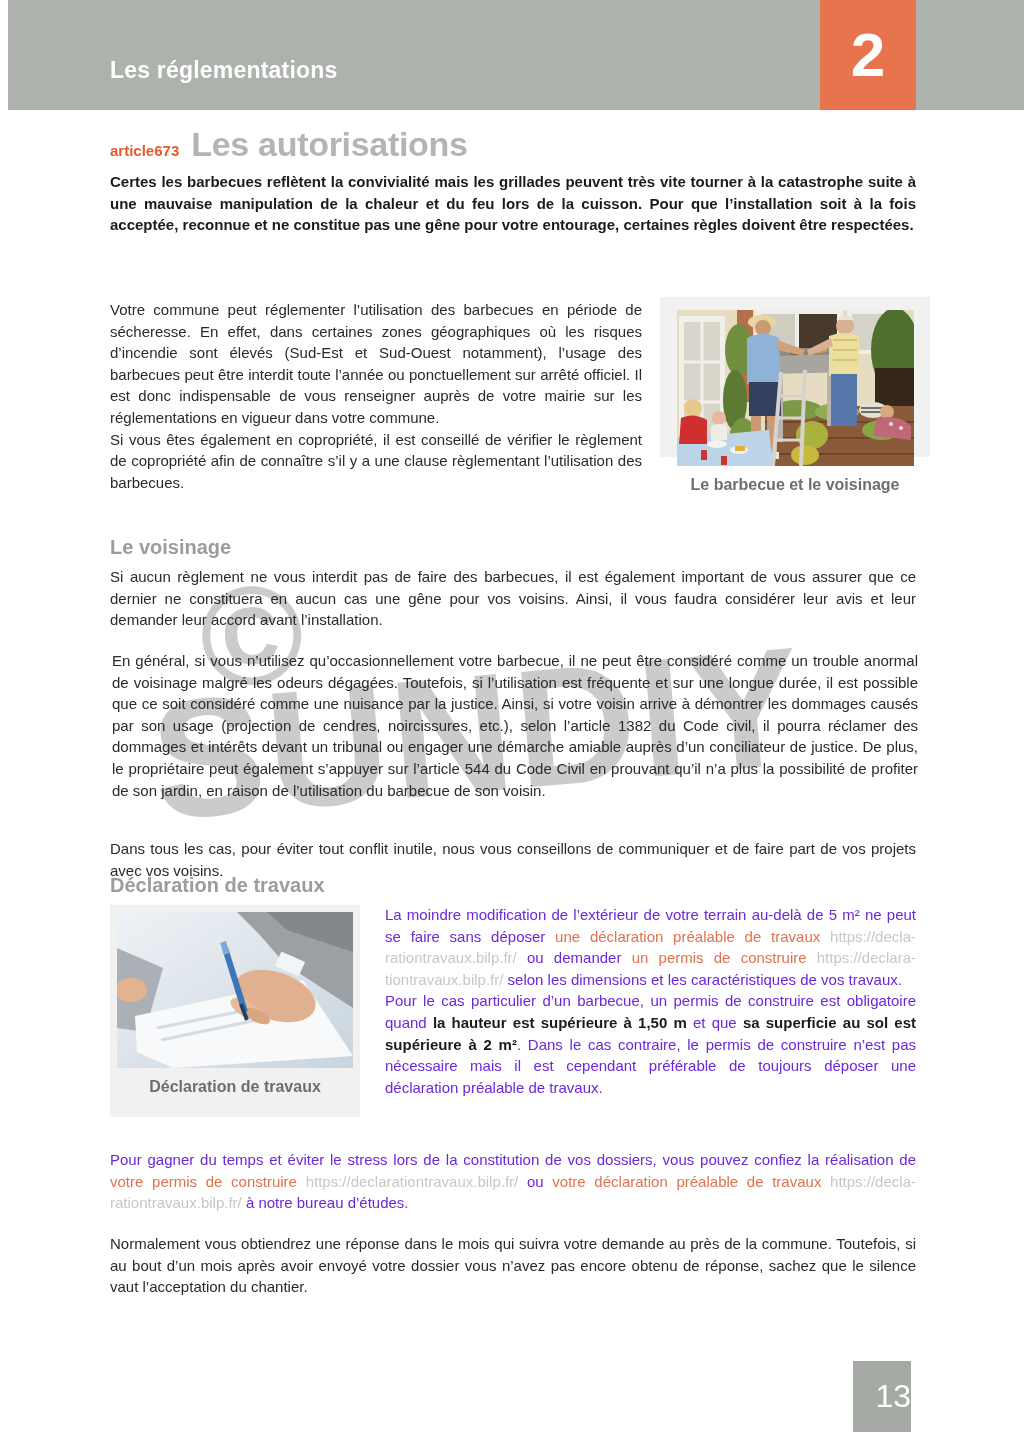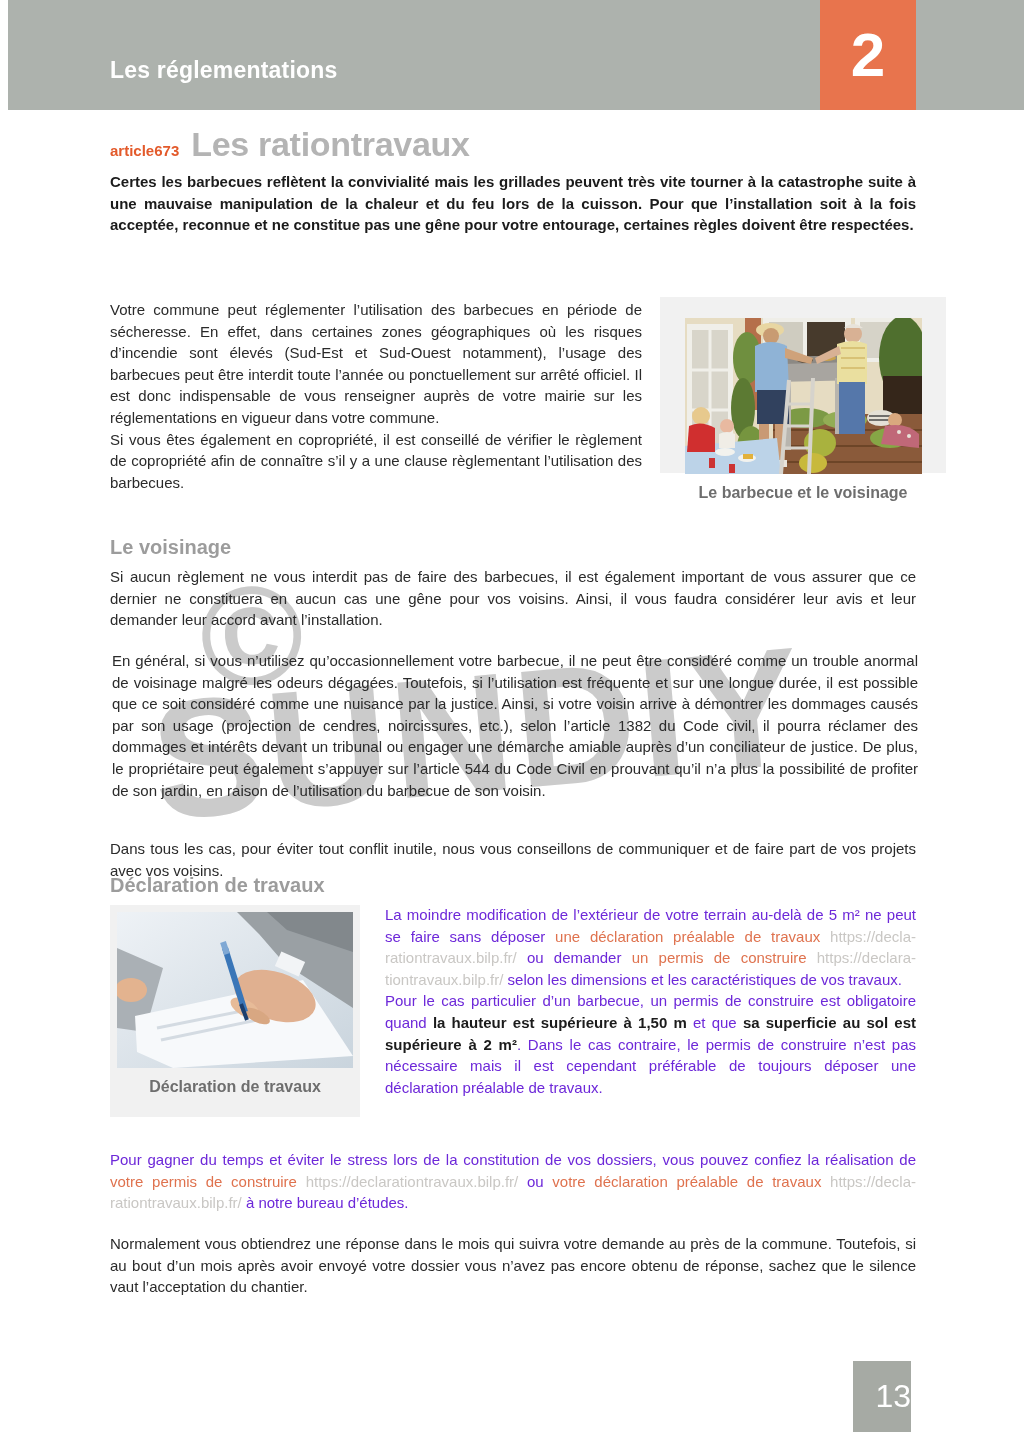--- a/index.html
+++ b/index.html
@@ -38,21 +38,21 @@
   .decl-text p{margin:0;}
   .closing1{left:110px;top:1149px;width:806px;}
   .closing2{left:110px;top:1233px;width:806px;}
   
   .sg{color:#6d28d9;}
   .sg-b{font-weight:700;color:#1b1b1b;}
   .sg-link{color:#df724e;}
   .sg-url{color:#c9c7c4;}
   
   .figure{position:absolute;z-index:1;margin:0;background:#f1f1f1;}
-  .f1{left:660px;top:297px;width:270px;height:160px;padding:8px;}
+  .f1{left:660px;top:297px;width:270px;height:160px;padding:0;}
   .f1 svg{display:block;margin:13px auto 0 auto;}
   .f2{left:110px;top:905px;width:250px;height:212px;}
   .f2 svg{display:block;margin:7px auto 0 auto;}
   .figure figcaption{font-size:16px;font-weight:700;color:#6e6e6e;text-align:center;margin-top:10px;}
   
   .footer{position:absolute;left:120px;top:1383px;z-index:1;font-size:11px;line-height:14px;color:#c2c2c2;}
   .f-bold{font-weight:700;color:#8f8f8f;}
   .f-url{color:#cdcdcd;}
   .page-number-box{position:absolute;left:853px;top:1361px;width:58px;height:71px;background:#a6aaa4;z-index:1;
     display:flex;align-items:center;justify-content:flex-end;}
@@ -70,21 +70,21 @@
     <span>2</span>
   </div>
 
   <div class="watermark">
     <span class="wm-c">©</span>
     <span class="wm-t">SUNDIY</span>
   </div>
 
   <div class="article-line">
     <span class="article-tag">article673</span>
-    <span class="article-title">Les rationtravaux</span>
+    <span class="article-title">Les autorisations</span>
   </div>
 
   <p class="blk intro">Certes les barbecues reflètent la convivialité mais les grillades peuvent très vite tourner à la catastrophe suite à une mauvaise manipulation de la chaleur et du feu lors de la cuisson. Pour que l’installation soit à la fois acceptée, reconnue et ne constitue pas une gêne pour votre entourage, certaines règles doivent être respectées.</p>
 
   <div class="blk commune">
     <p>Votre commune peut réglementer l’utilisation des barbecues en période de sécheresse. En effet, dans certaines zones géographiques où les risques d’incendie sont élevés (Sud-Est et Sud-Ouest notamment), l’usage des barbecues peut être interdit toute l’année ou ponctuellement sur arrêté officiel. Il est donc indispensable de vous renseigner auprès de votre mairie sur les réglementations en vigueur dans votre commune.</p>
     <p>Si vous êtes également en copropriété, il est conseillé de vérifier le règlement de copropriété afin de connaître s’il y a une clause règlementant l’utilisation des barbecues.</p>
   </div>
 
   <figure class="figure f1">

